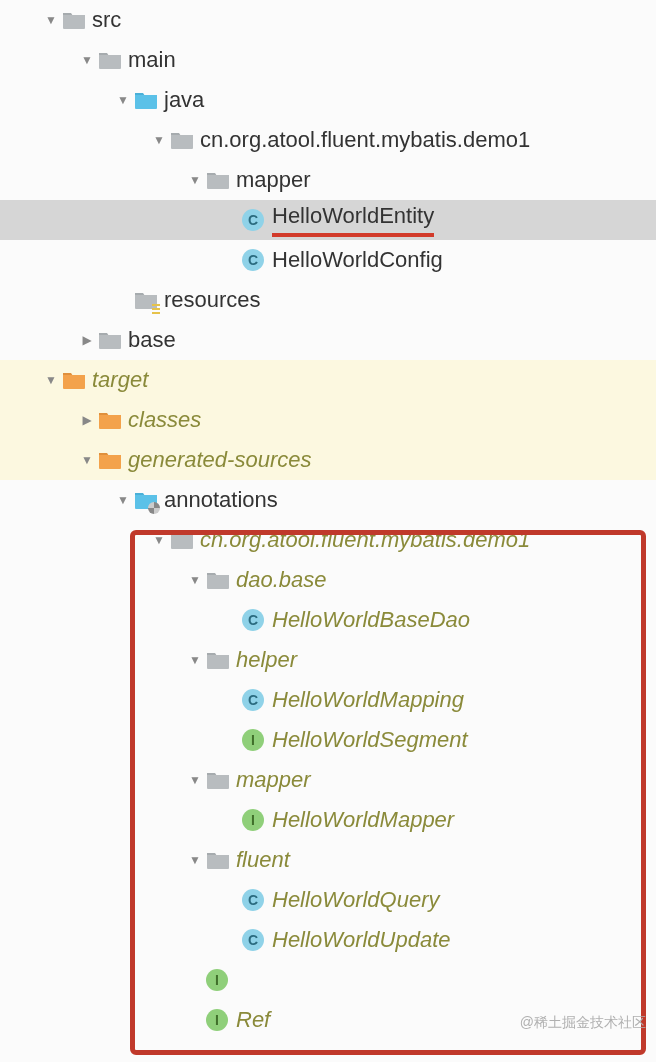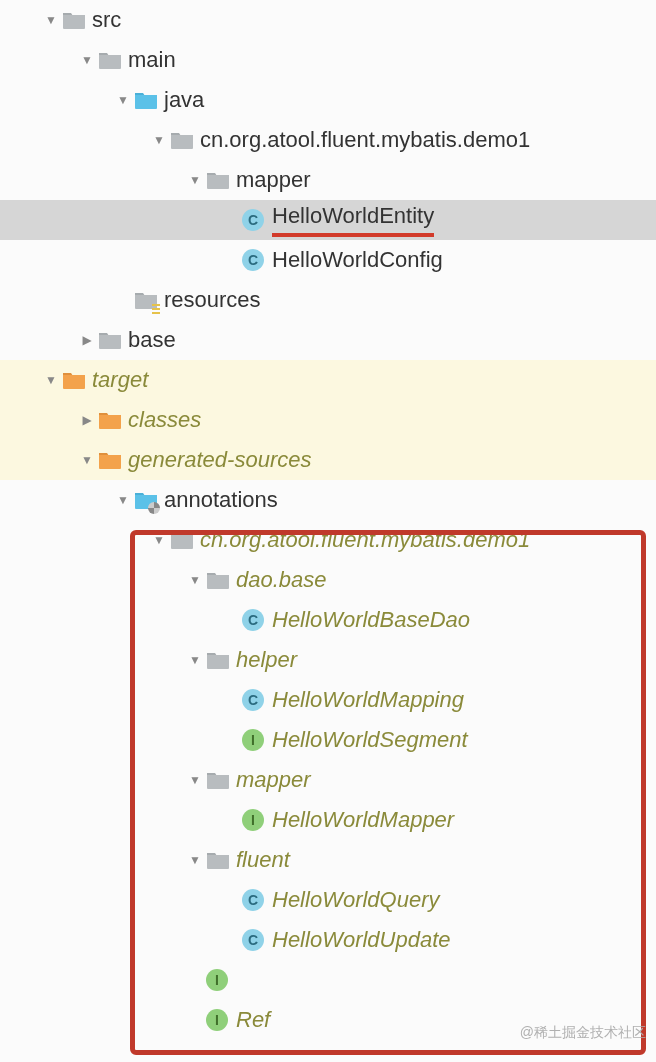--- a/index.html
+++ b/index.html
@@ -65,21 +65,21 @@
   .red-box {
     position:absolute;
     border: 5px solid #c0392b;
     border-radius: 6px;
     left: 130px; top: 530px;
     width: 516px; height: 525px;
     pointer-events:none;
   }
   .watermark {
     position:absolute;
-    right: 10px; bottom: 20px;
+    right: 10px; bottom: 30px;
     font-size: 14px;
     color: #b0b0b0;
   }
 </style>
 </head>
 <body>
 
 <div class="row">
   <span class="indent" style="width:32px"></span>
   <span class="chevron">▼</span>

